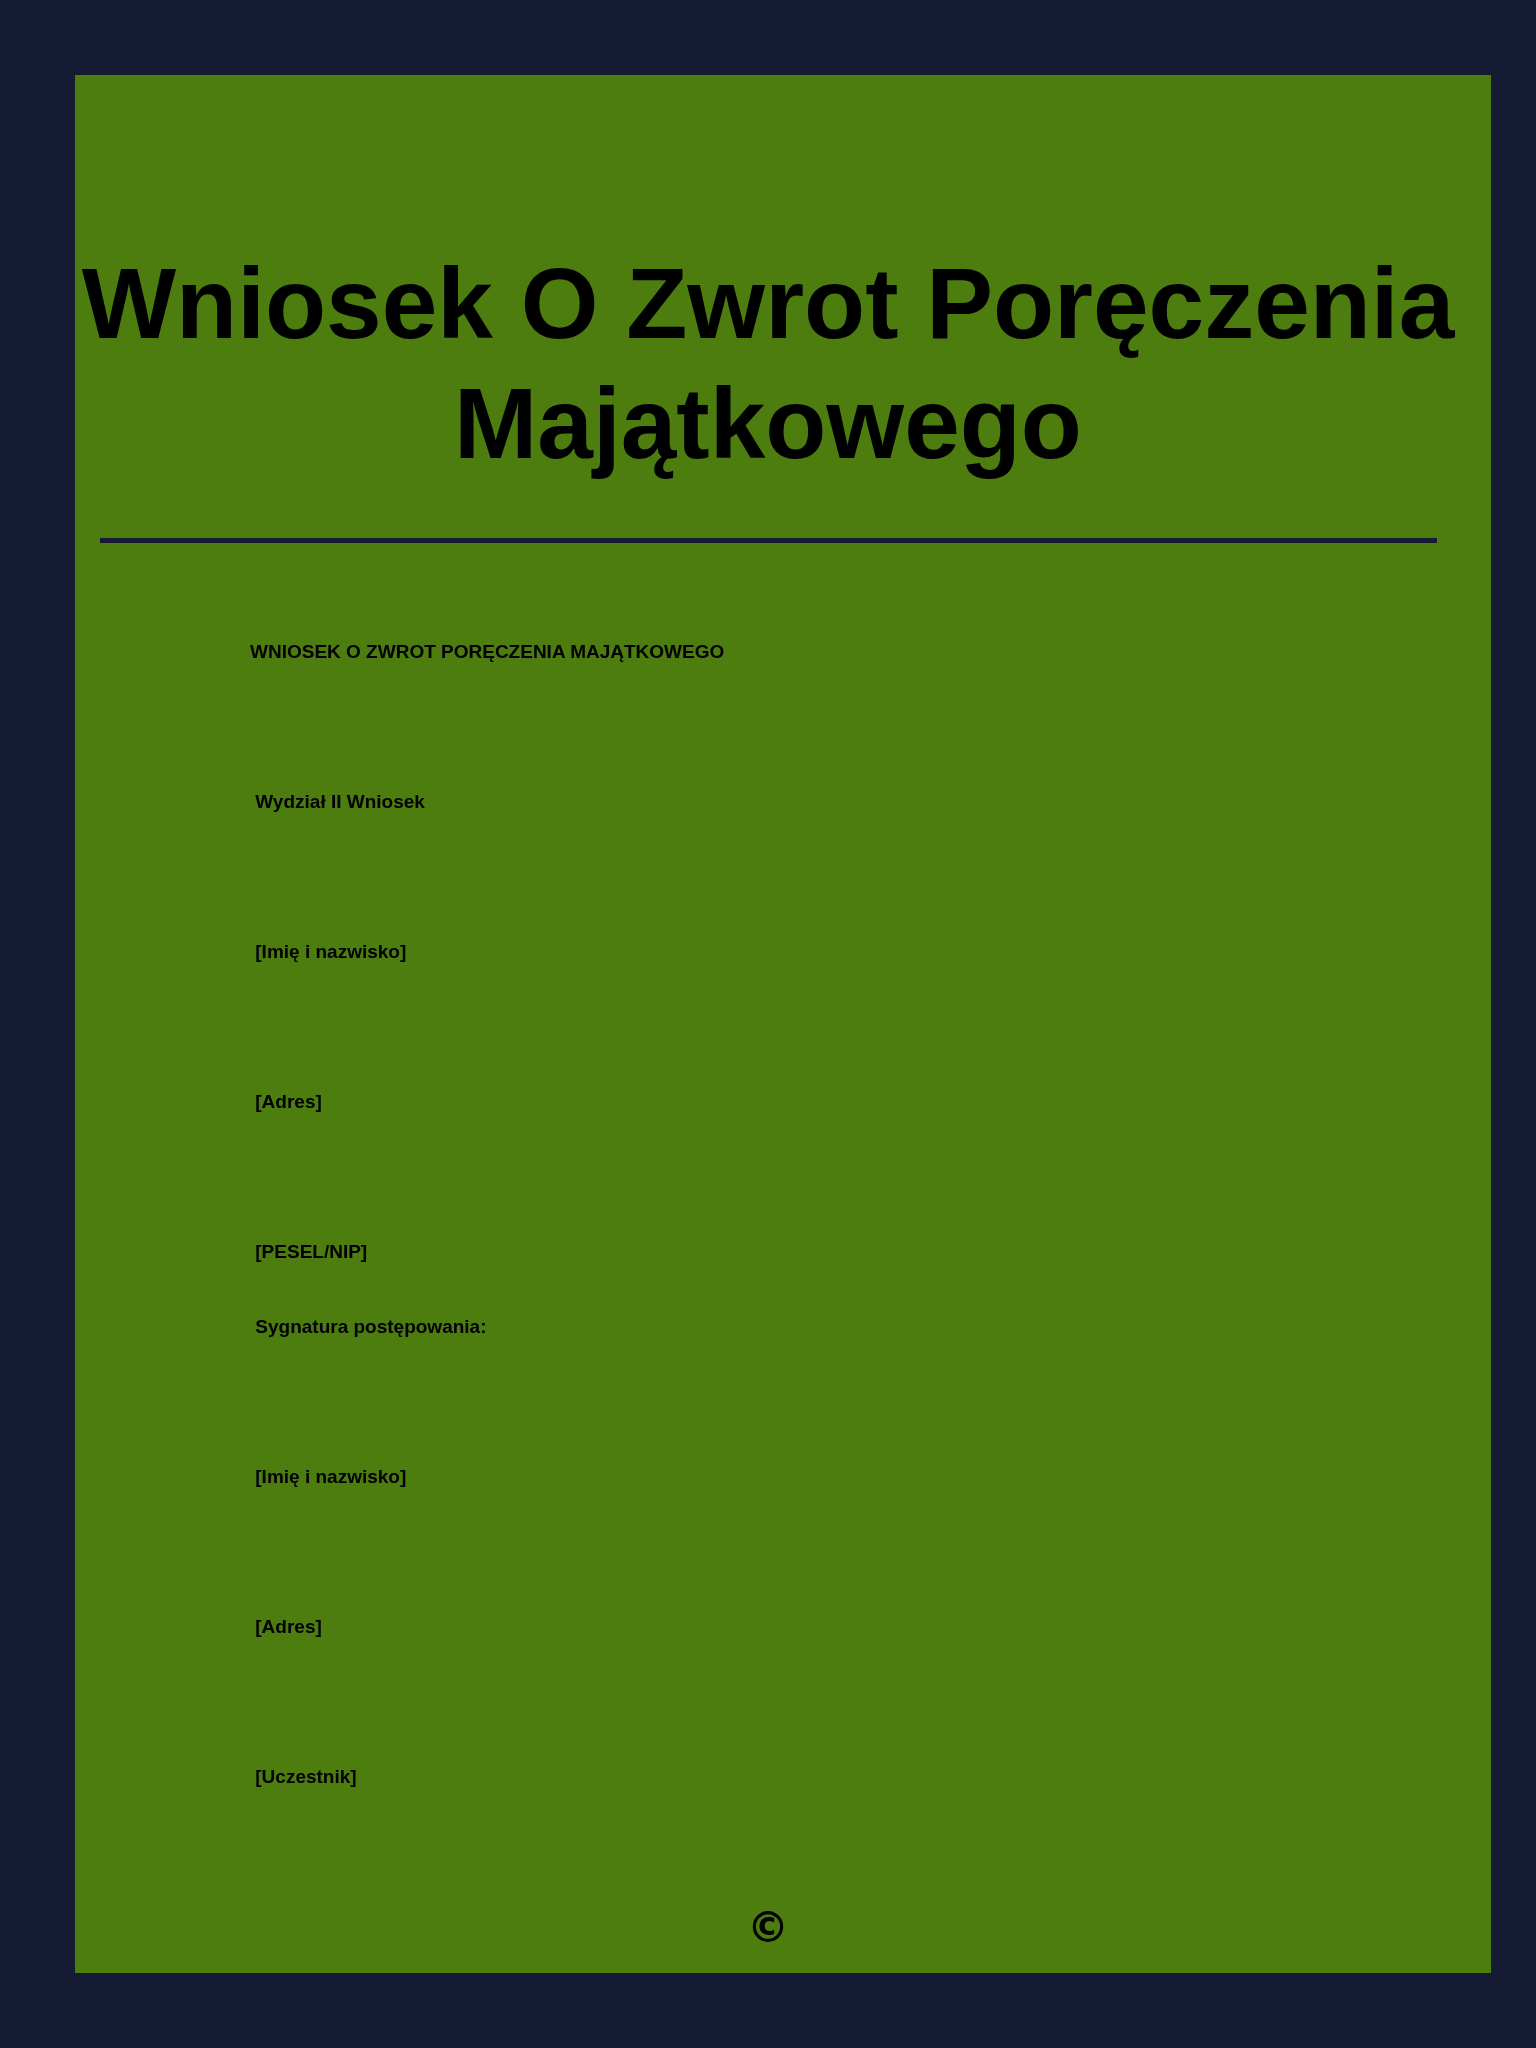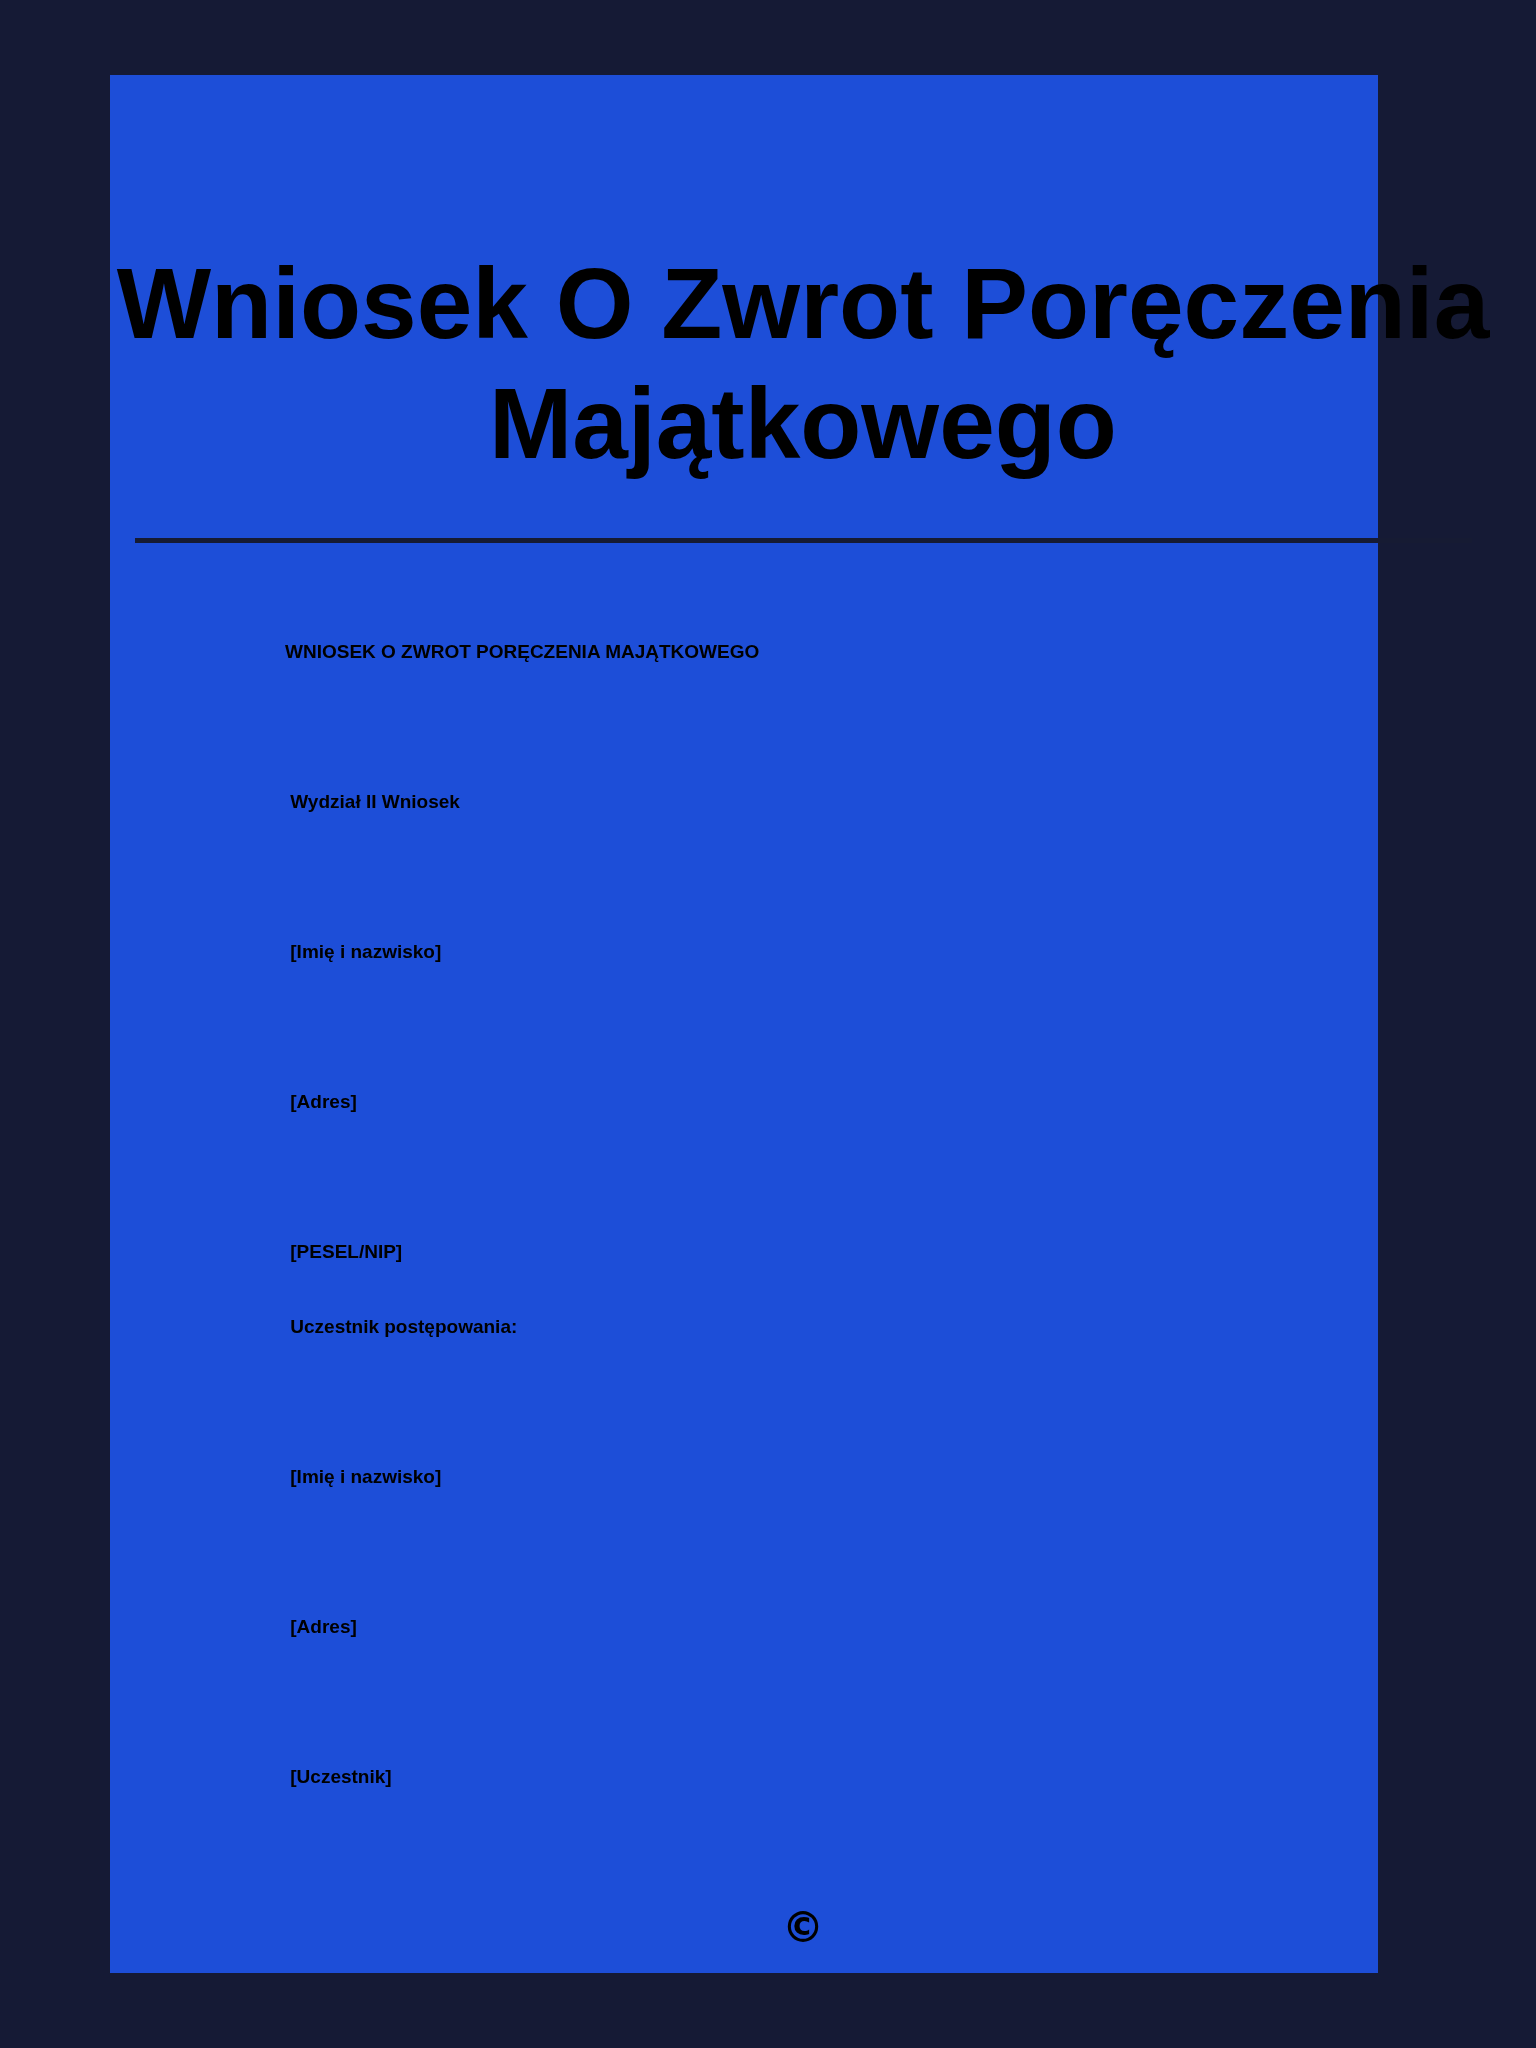--- a/index.html
+++ b/index.html
@@ -11,24 +11,23 @@
       height: 2048px;
       background: #151a35;
       position: relative;
       overflow: hidden;
       font-family: "Liberation Sans", sans-serif;
     }
     .page {
       position: absolute;
       left: 75px;
       top: 75px;
-      width: 1268px;
+      width: 1416px;
       height: 1898px;
-      background: #1d4ed8;
-      margin-left: 35px;
+      background: #4d7c0f;
     }
     .title {
       position: absolute;
       left: 0;
       top: 243px;
       width: 1386px;
       margin: 0;
       text-align: center;
       font-family: "Liberation Sans", sans-serif;
       font-weight: bold;
@@ -86,21 +85,21 @@
   <div class="body-text">
     <span class="line">WNIOSEK O ZWROT PORĘCZENIA MAJĄTKOWEGO</span>
     <span class="line"></span>
     <span class="line"> Wydział II Wniosek</span>
     <span class="line"></span>
     <span class="line"> [Imię i nazwisko]</span>
     <span class="line"></span>
     <span class="line"> [Adres]</span>
     <span class="line"></span>
     <span class="line"> [PESEL/NIP]</span>
-    <span class="line"> Uczestnik postępowania:</span>
+    <span class="line"> Sygnatura postępowania:</span>
     <span class="line"></span>
     <span class="line"> [Imię i nazwisko]</span>
     <span class="line"></span>
     <span class="line"> [Adres]</span>
     <span class="line"></span>
     <span class="line"> [Uczestnik]</span>
     
     
     
     

